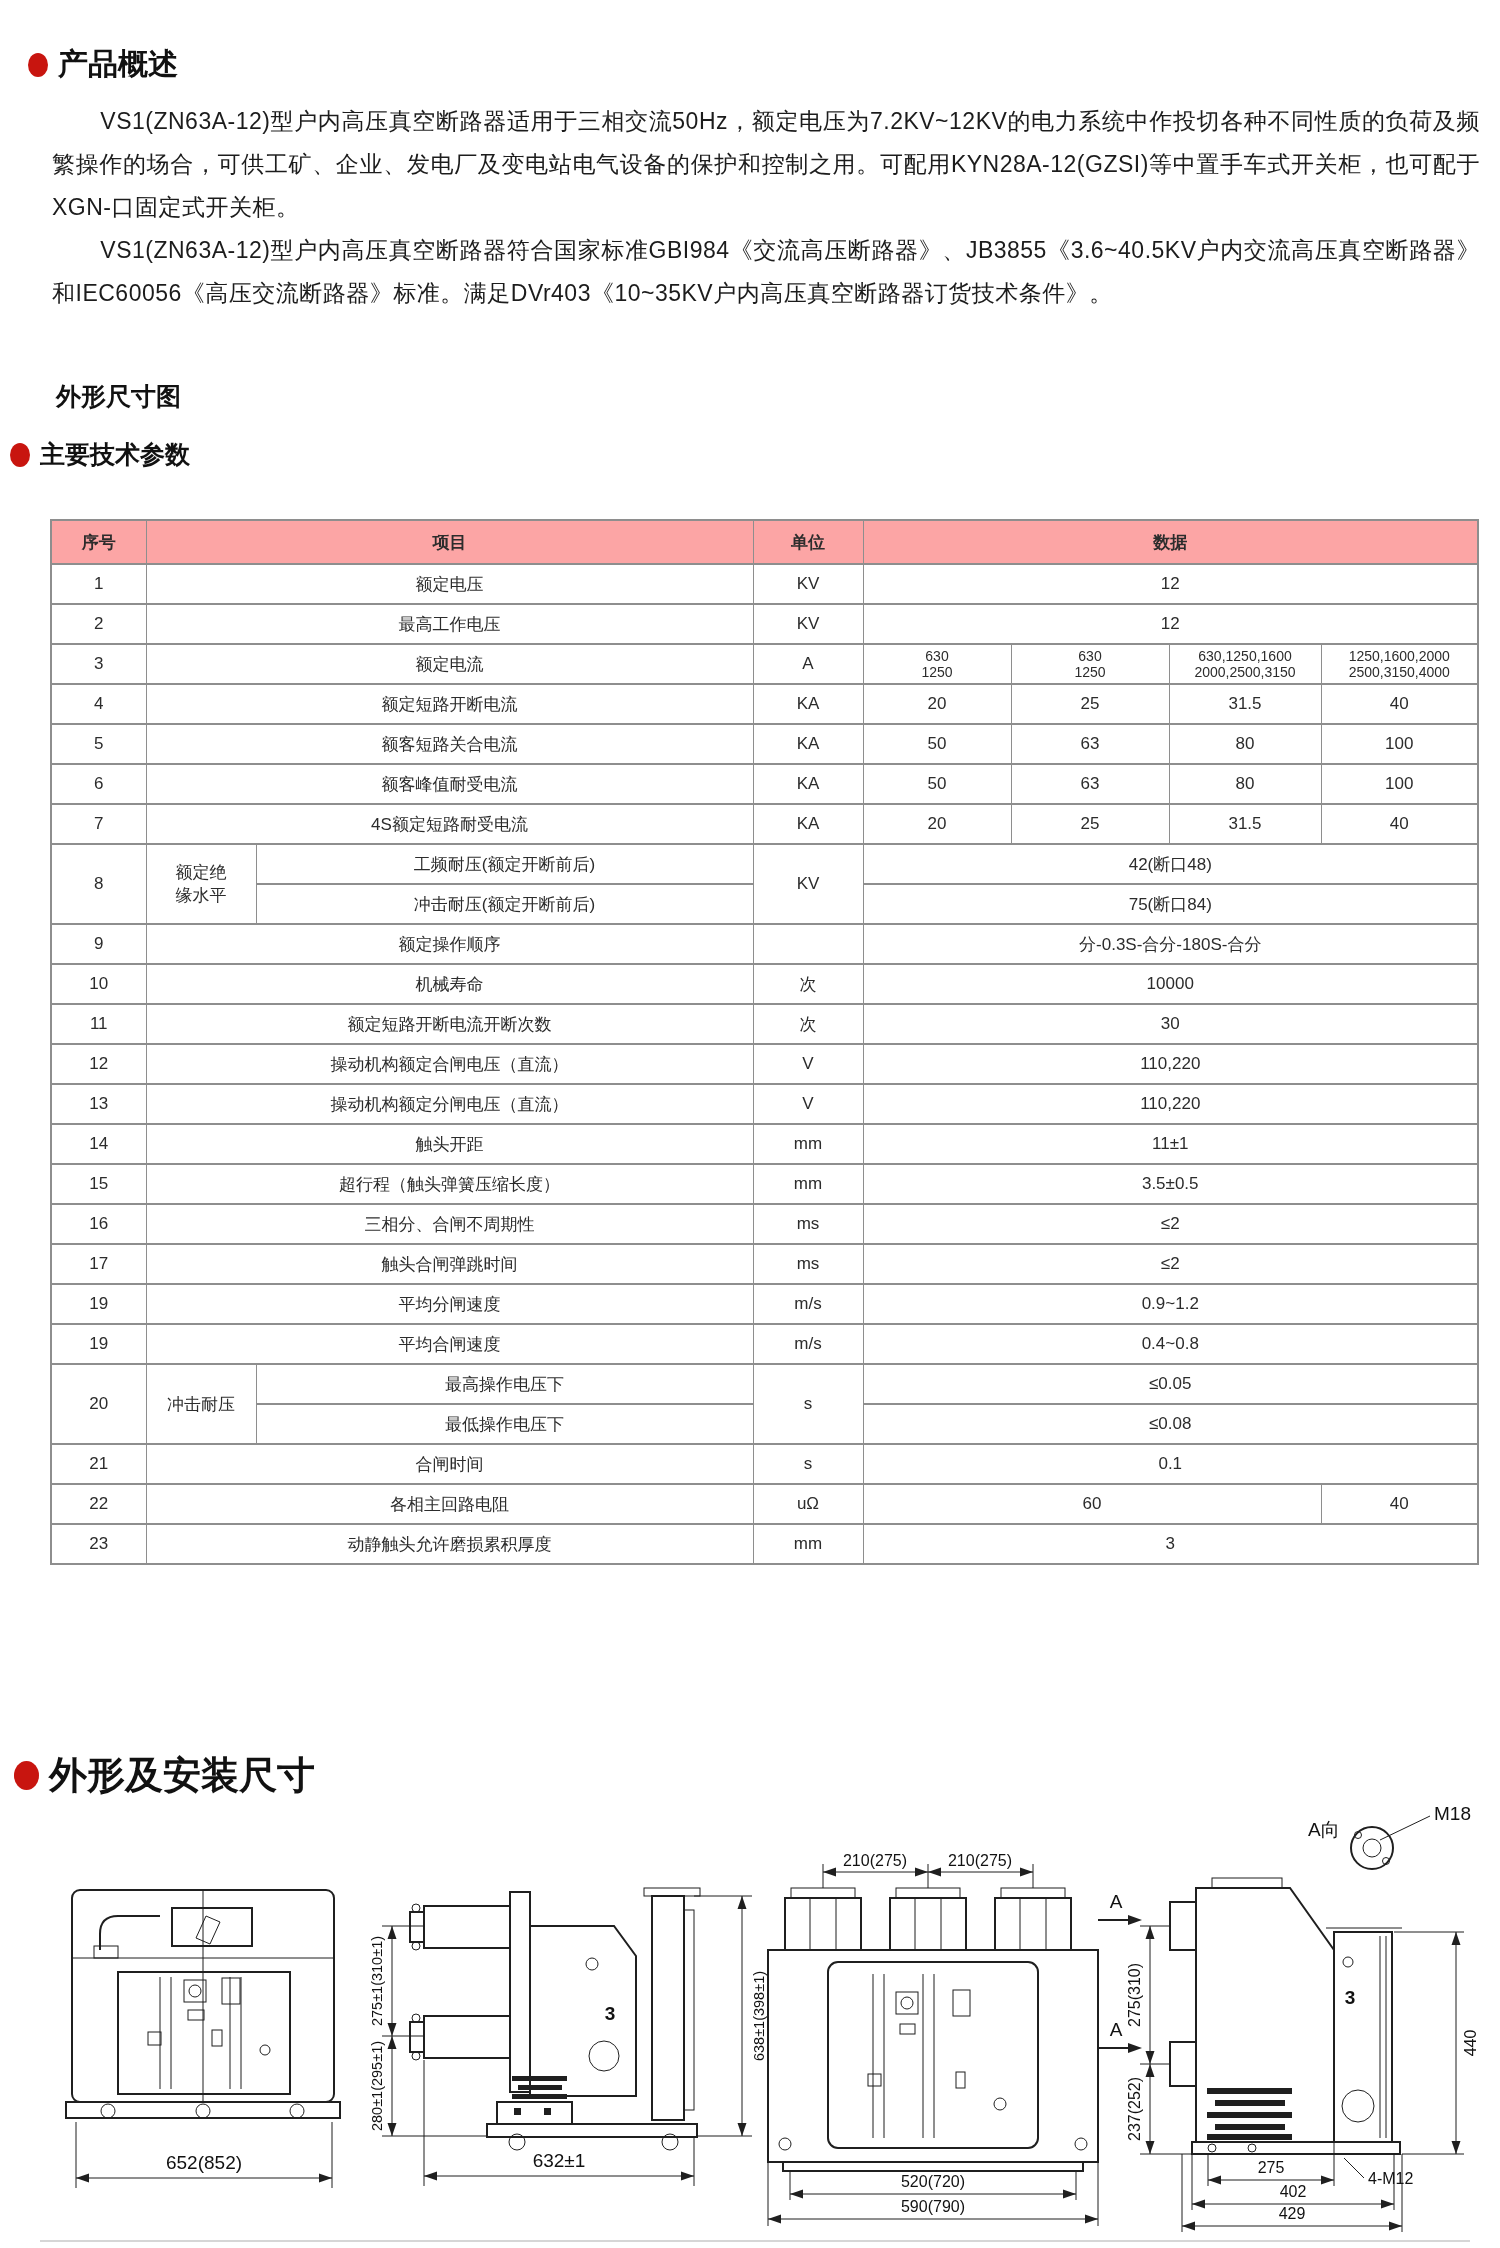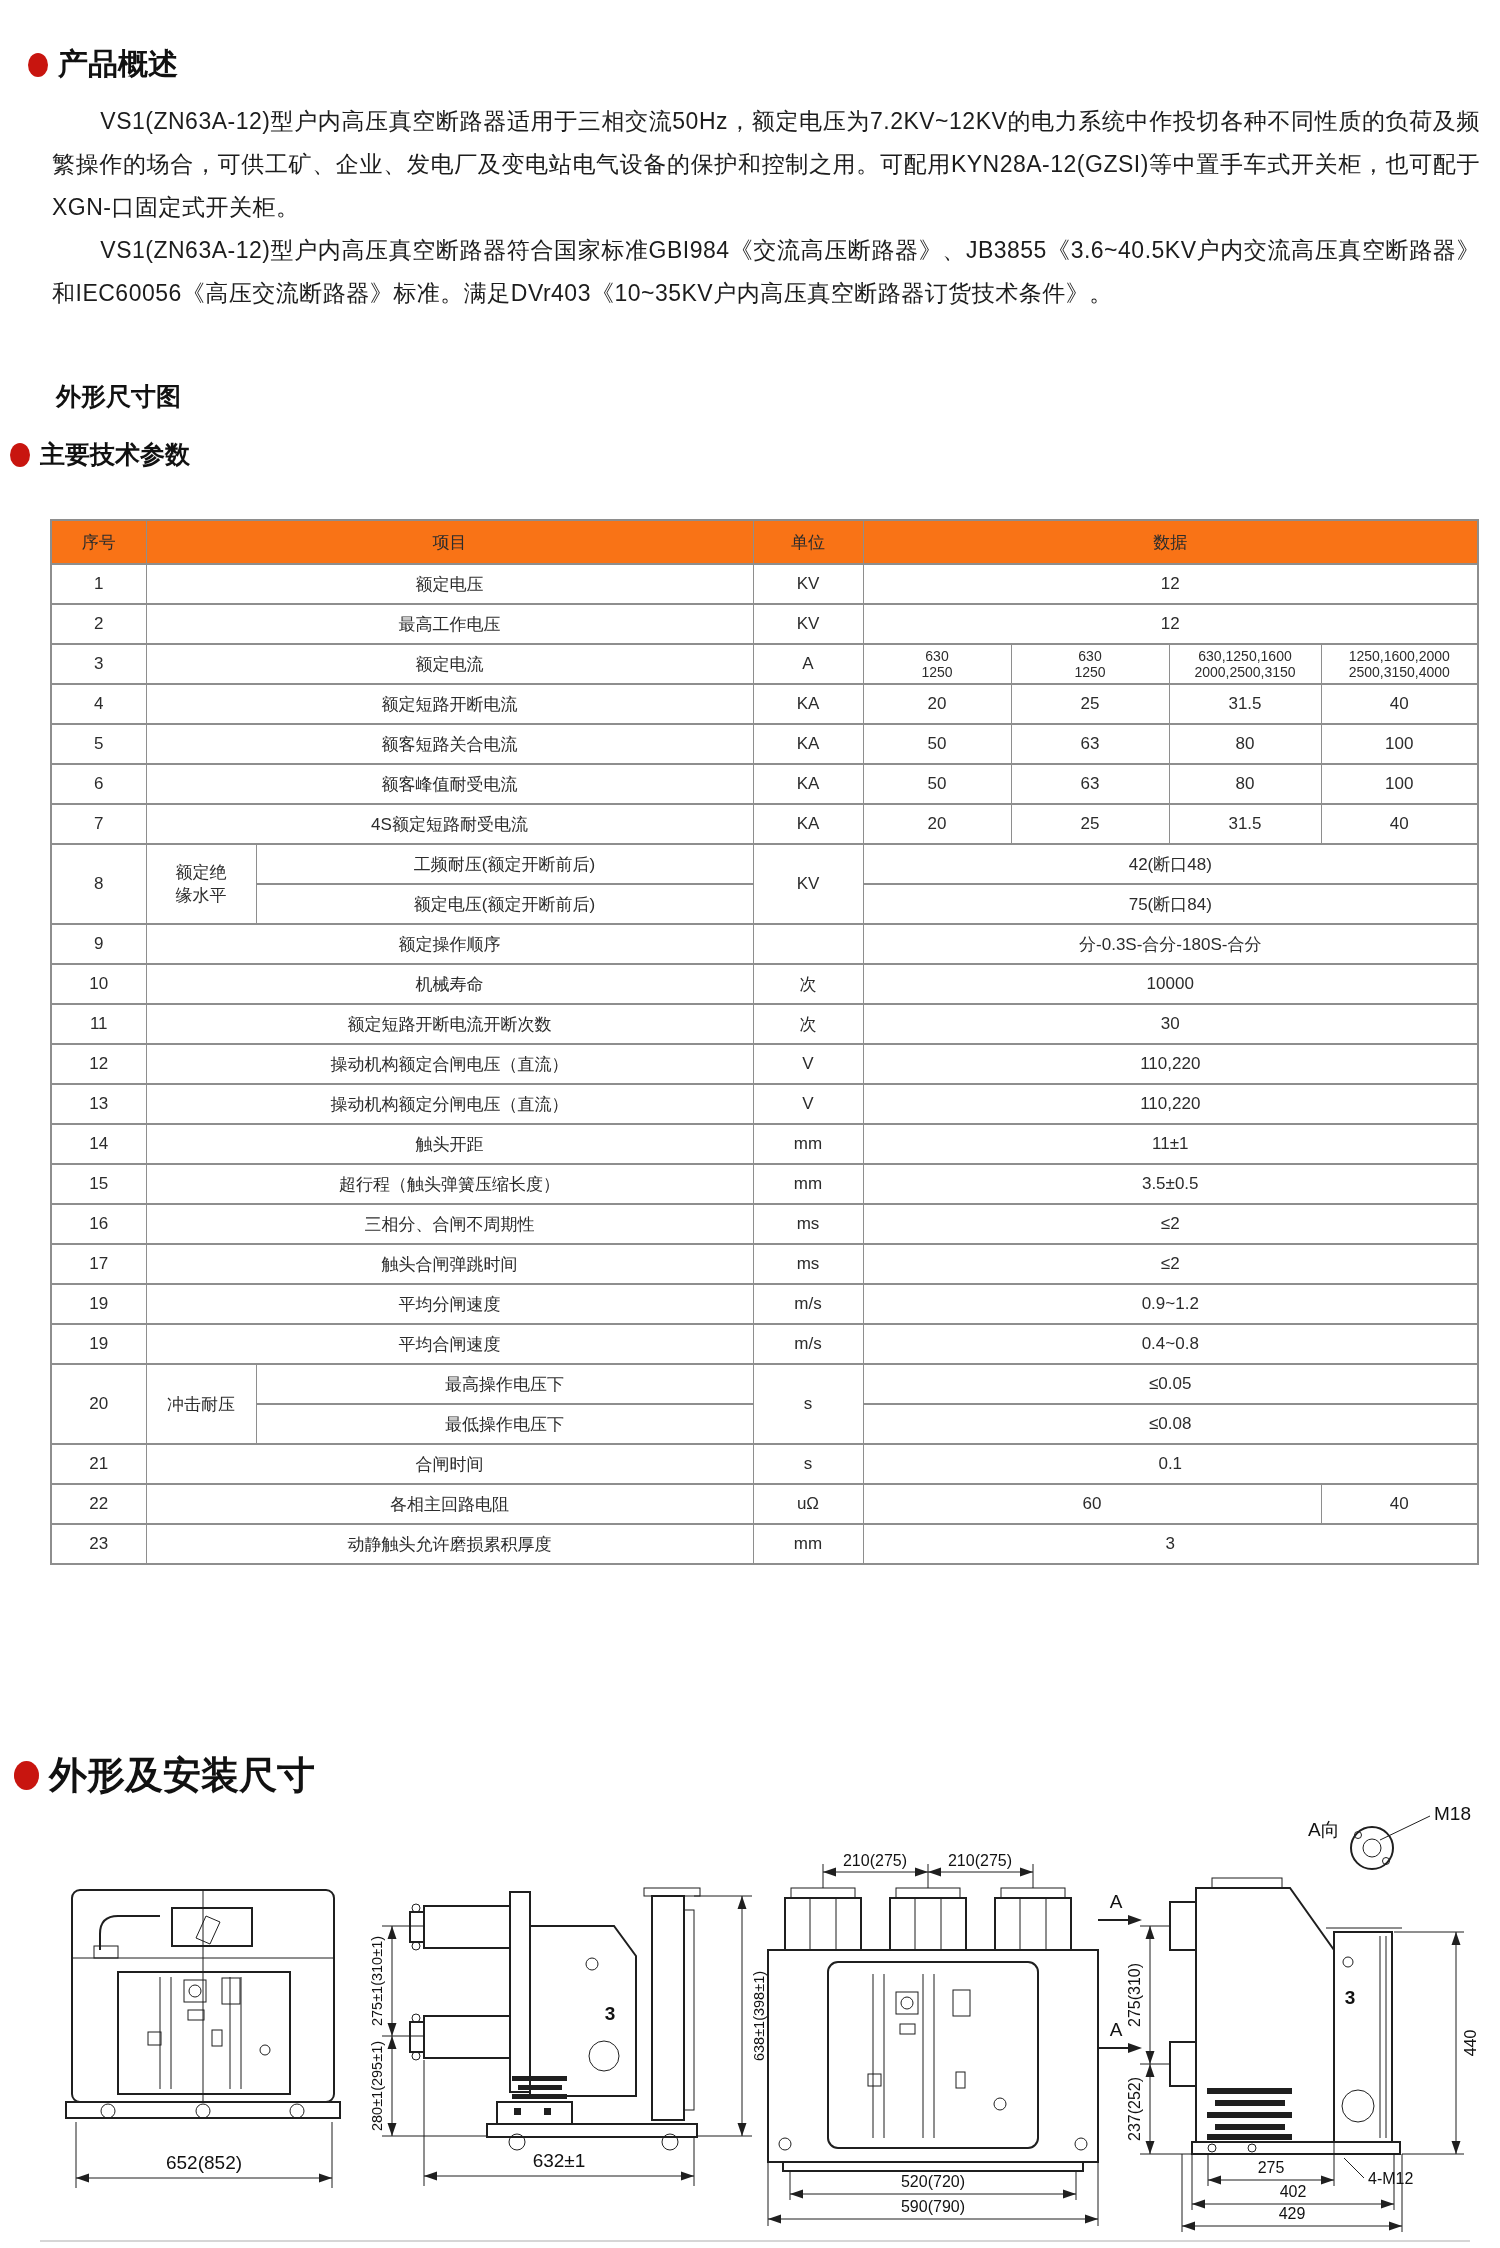--- a/index.html
+++ b/index.html
@@ -20,21 +20,21 @@
   .body-text{left:52px;top:100px;width:1428px;font-size:23px;line-height:43px;
     text-align:justify;letter-spacing:0.5px;color:#1c1c1c;}
   .body-text p{margin:0;text-indent:2.1em;}
 
   table.params{left:50px;top:519px;width:1427px;border-collapse:collapse;
     table-layout:fixed;font-size:17px;color:#2c2c2c;position:absolute;}
   table.params td,table.params th{
     border:1px solid #8e8e8e;border-top:2px solid #8e8e8e;border-bottom:2px solid #8e8e8e;
     text-align:center;vertical-align:middle;padding:0 4px;overflow:hidden;}
   table.params{border:2px solid #8e8e8e;}
-  table.params th{background:#f97316;font-weight:normal;height:40px;font-size:17px;}
+  table.params th{background:#fca5a5;font-weight:bold;height:40px;font-size:17px;}
   table.params tr{height:40px;}
   td.item{text-align:left;padding-left:16px;}
   td.subitem{text-align:left;padding-left:14px;}
   .dual{font-size:14px;line-height:16px;letter-spacing:0;}
 
   svg text{font-family:"Liberation Sans","DejaVu Sans",sans-serif;fill:#111;}
   .ln{stroke:#1f1f1f;stroke-width:2;fill:none;}
   .thin{stroke:#1f1f1f;stroke-width:1;fill:none;}
   .dim{stroke:#1f1f1f;stroke-width:1;fill:none;}
   .ar{fill:#1f1f1f;stroke:none;}
@@ -155,21 +155,21 @@
     <td rowspan="2">8</td>
     <td rowspan="2" class="subitem">
       <span style="display:block">额定绝</span>
       <span style="display:block">缘水平</span>
     </td>
     <td class="subitem">工频耐压(额定开断前后)</td>
     <td rowspan="2">KV</td>
     <td colspan="4">42(断口48)</td>
   </tr>
   <tr>
-    <td class="subitem">额定电压(额定开断前后)</td>
+    <td class="subitem">冲击耐压(额定开断前后)</td>
     <td colspan="4">75(断口84)</td>
   </tr>
   <tr>
     <td>9</td>
     <td colspan="2" class="item">额定操作顺序</td>
     <td></td>
     <td colspan="4">分-0.3S-合分-180S-合分</td>
   </tr>
   <tr>
     <td>10</td>

